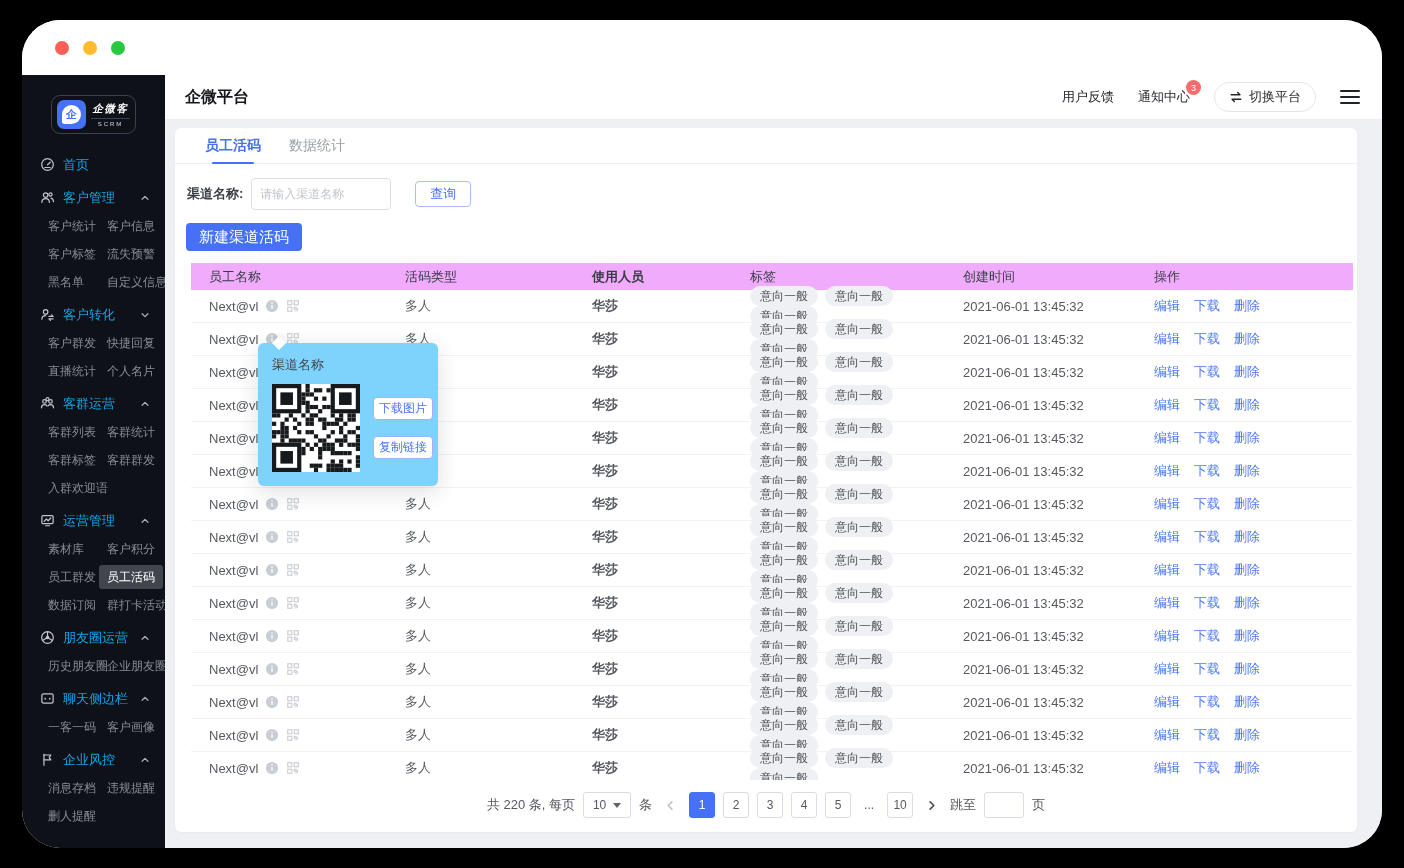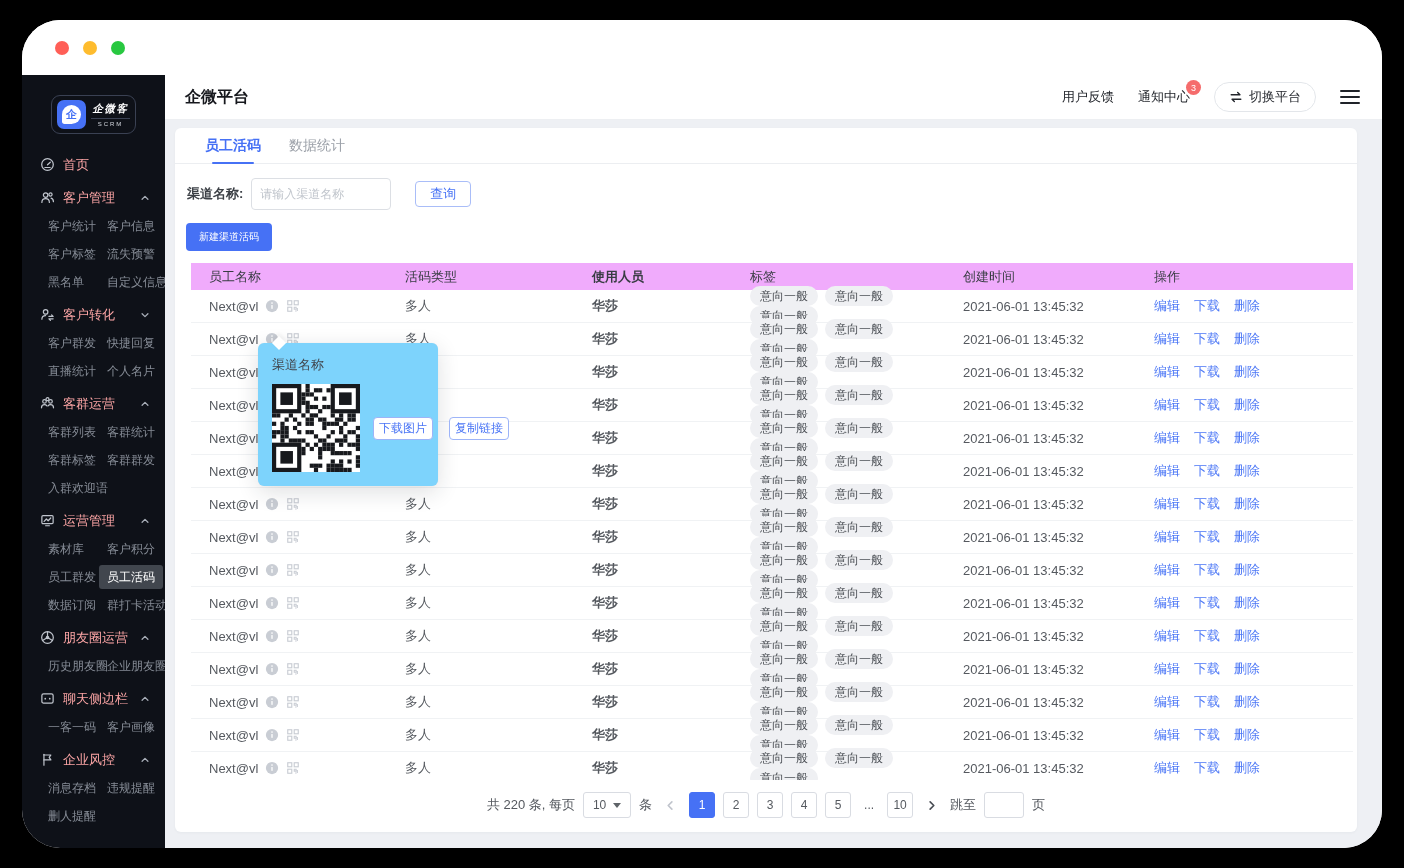--- a/index.html
+++ b/index.html
@@ -18,21 +18,21 @@
   .logo { margin:20px 0 0 29px; width:85px; height:39px; border:1px solid #3a4153; border-radius:9px;
           display:flex; align-items:center; padding:4px 5px; gap:5px; }
   .logo-badge { width:29px; height:29px; background:#4671f5; border-radius:7px; display:grid; place-items:center; }
   .logo-bubble { width:19px; height:19px; background:#fff; border-radius:50% 50% 50% 14%;
                  color:#4671f5; font-size:11px; font-weight:bold; display:grid; place-items:center; }
   .logo-text { flex:1; text-align:center; color:#fff; }
   .logo-name { font-size:10.5px; font-weight:bold; letter-spacing:1.5px; font-style:italic; }
   .logo-sub  { font-size:6px; color:#d6dae1; border-top:1px solid #3a4153; margin-top:2px; padding-top:1.5px; letter-spacing:2px; }
 
   .nav { padding-top:14px; }
-  .nav-head { display:flex; align-items:center; height:33px; padding:0 15px 0 18px; font-size:13px; color:#fca5a5; cursor:pointer; }
+  .nav-head { display:flex; align-items:center; height:33px; padding:0 15px 0 18px; font-size:13px; color:#0ea5e9; cursor:pointer; }
   .nav-head .ni { width:15px; height:15px; color:#c0c5cd; margin-right:8px; flex:0 0 15px; }
   .nav-head .ni svg, .nav-arrow svg { display:block; width:100%; height:100%; }
   .nav-arrow { margin-left:auto; width:10px; height:10px; color:#a9afb9; }
   .nav-children { display:grid; grid-template-columns:59px auto; padding:3px 0 7px 26px; row-gap:10px; font-size:12px; color:#868c96; }
   .nav-child { justify-self:start; line-height:18px; cursor:pointer; white-space:nowrap; }
   .nav-child.active { background:#41464e; color:#fff; border-radius:3px; padding:3px 8px; margin:-3px 0 -3px -8px; }
 
   
   .main { flex:1; background:#eef0f4; display:flex; flex-direction:column; min-width:0; }
   .main-header { flex:0 0 45px; background:#fff; display:flex; align-items:center; padding:0 22px 0 20px; border-bottom:1px solid #edeff2; }
@@ -59,21 +59,21 @@
                        width:42px; height:2.5px; background:#4671f5; border-radius:2px; }
 
   .filter { display:flex; align-items:center; padding:14px 0 0 12px; }
   .filter-label { font-size:13px; color:#3c4046; font-weight:bold; margin-right:8px; }
   .filter-input { width:140px; height:32px; border:1px solid #dcdfe4; border-radius:4px; padding:0 8px;
                   font-size:12px; color:#333; outline:none; font-family:inherit; }
   .filter-input::placeholder { color:#c0c5cc; }
   .search-btn { margin-left:24px; width:56px; height:26px; border:1px solid #a9bdf8; color:#4974f5; background:#fff;
                 border-radius:4px; font-size:13px; cursor:pointer; font-family:inherit; }
   .create-btn { margin:13px 0 0 11px; height:28px; padding:0 13px; background:#4671f5; color:#fff; border:none;
-                border-radius:4px; font-size:10px; cursor:pointer; align-self:flex-start; font-family:inherit; }
+                border-radius:4px; font-size:15px; cursor:pointer; align-self:flex-start; font-family:inherit; }
 
   .table { margin:12px 4px 0 16px; font-size:13px; color:#55595f; flex:1; min-height:0; overflow:hidden; }
   .tr { display:flex; align-items:center; padding-left:18px; }
   .thead { background:#f0abfc; height:27px; color:#383c43; }
   .trow { height:33px; border-bottom:1px solid #f0f2f4; }
   .c1 { flex:0 0 196px; } .c2 { flex:0 0 187px; } .c3 { flex:0 0 158px;font-weight:bold; }
   .c4 { flex:0 0 213px; } .c5 { flex:0 0 191px; } .c6 { flex:1; }
   .name-cell { display:flex; align-items:center; gap:7px; }
   .row-icon { width:14px; height:14px; color:#c9cdd4; cursor:pointer; }
   .row-icon svg { display:block; width:100%; height:100%; }
@@ -95,21 +95,21 @@
   .jump-input { width:40px; height:26px; border:1px solid #d9dce2; border-radius:3px; outline:none; text-align:center; font-family:inherit; }
 
   
   .popover { position:absolute; left:258px; top:343px; width:180px; background:#7dd3fc; border-radius:6px;
              box-shadow:0 6px 22px rgba(31,35,41,.14), 0 0 1px rgba(0,0,0,.08); padding:13px 14px 14px; z-index:50; }
   .popover::before { content:""; position:absolute; top:-5px; left:16px; width:10px; height:10px; background:#fff;
                      transform:rotate(45deg); box-shadow:-2px -2px 4px rgba(31,35,41,.05); }
   .pop-title { font-size:13px; color:#41454c; margin-bottom:10px; }
   .pop-body { display:flex; align-items:center; }
   .qr { width:88px; height:88px; flex:0 0 88px; }
-  .pop-btns { display:flex; flex-direction:row; gap:16px; margin-left:13px; }
+  .pop-btns { display:flex; flex-direction:column; gap:16px; margin-left:13px; }
   .pop-btn { width:60px; height:23px; border:1px solid #9db4f8; border-radius:4px; color:#4974f5; background:#fff;
              font-size:12px; cursor:pointer; font-family:inherit; padding:0; }
 </style>
 </head>
 <body>
 
 <div class="window">
 
   <div class="titlebar">
     <span class="dot" style="background:#ff5f57"></span>

